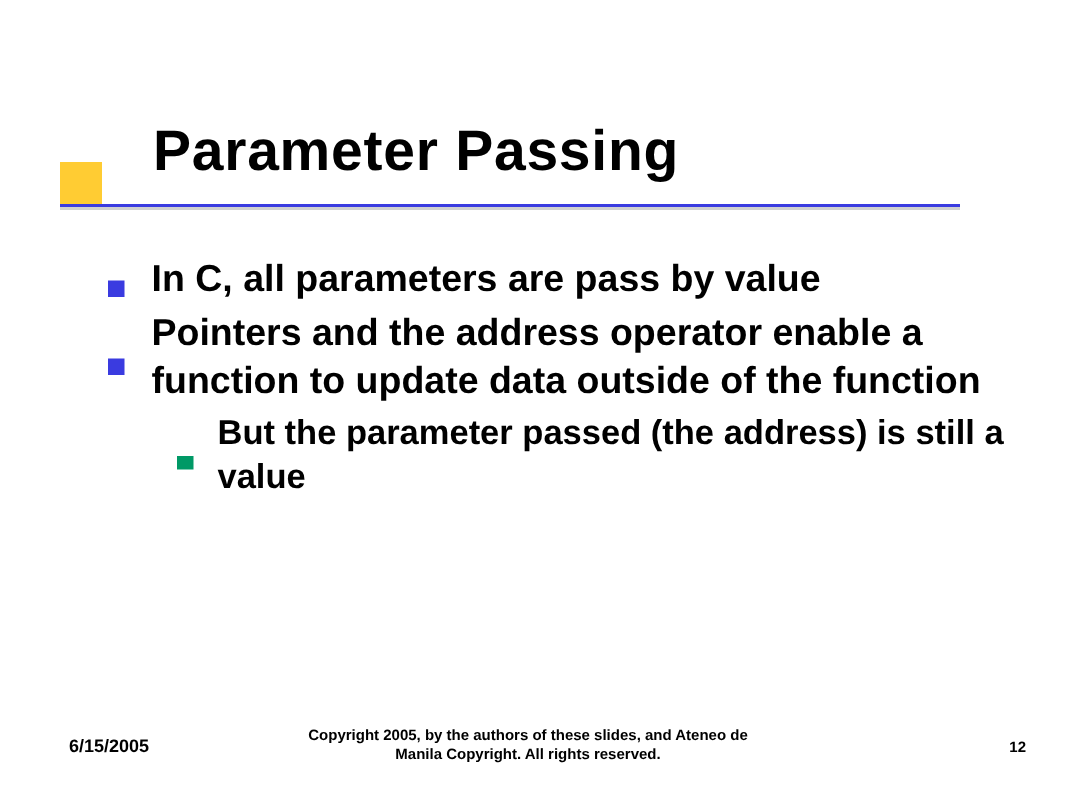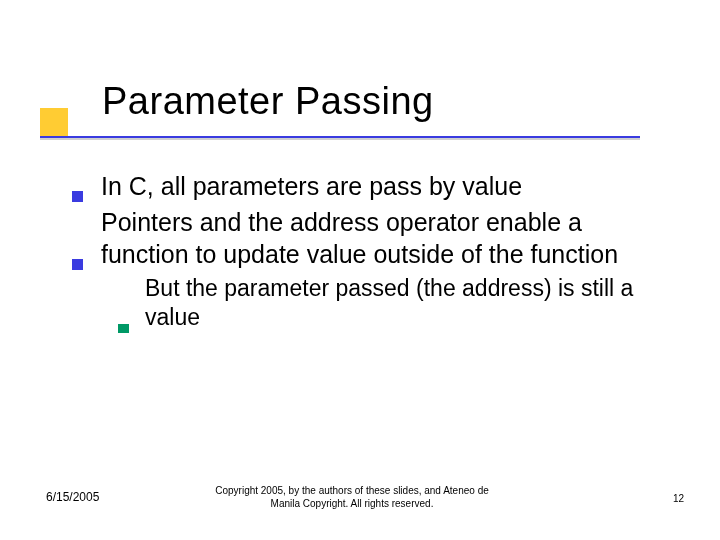--- a/index.html
+++ b/index.html
@@ -1,26 +1,26 @@
 <!DOCTYPE html>
 <html><head>
 <meta charset="utf-8">
 <style>
-  * { margin: 0; padding: 0; box-sizing: border-box; }
+  * { margin: 0; padding: 0; box-sizing: border-box; font-weight: bold; }
   html, body { width: 720px; height: 540px; font-family: Verdana, Geneva, sans-serif; background: #fff; color: #000; overflow: hidden; }
   .slide { position: relative; width: 720px; height: 540px; }
 
   .title-block { position: absolute; left: 60px; top: 80px; }
   .title-accent { position: absolute; left: 40px; top: 108px; width: 28px; height: 28px; background: #ffcc33; }
   .title-rule { position: absolute; left: 40px; top: 136px; height: 2px; width: 600px; background: #3a3be0; box-shadow: 0 2px 0 #d0d0d0; }
   .title-text { font-size: 38px; letter-spacing: 0.5px; padding-left: 42px; }
 
   .content { position: absolute; left: 72px; top: 170px; width: 600px; }
 
-  .bullet-row { display: flex; align-items: flex-end; margin-bottom: 4px; }
+  .bullet-row { display: flex; align-items: center; margin-bottom: 4px; }
   .bullet-sq { width: 11px; height: 11px; background: #3a3be0; flex: 0 0 11px; margin-top: 12px; margin-right: 18px; }
   .bullet-sq.small { width: 9px; height: 9px; background: #009966; margin-top: 11px; margin-right: 16px; }
   .bullet-text { font-size: 25px; line-height: 1.28; }
   .bullet-text.sub { font-size: 23px; line-height: 1.28; }
 
   .sub-list { margin-left: 46px; }
 
   .footer-date { position: absolute; left: 46px; bottom: 36px; font-size: 12px; }
   .footer-copy { position: absolute; left: 0; right: 16px; bottom: 30px; text-align: center; font-size: 10px; line-height: 1.25; }
   .footer-page { position: absolute; right: 36px; bottom: 36px; font-size: 10px; }
@@ -36,21 +36,21 @@
   </div>
   <div class="title-rule"></div>
 
   <div class="content">
     <div class="bullet-row">
       <div class="bullet-sq"></div>
       <div class="bullet-text">In C, all parameters are pass by value</div>
     </div>
     <div class="bullet-row">
       <div class="bullet-sq"></div>
-      <div class="bullet-text">Pointers and the address operator enable a function to update value outside of the function</div>
+      <div class="bullet-text">Pointers and the address operator enable a function to update data outside of the function</div>
     </div>
 
     <div class="sub-list">
       <div class="bullet-row">
         <div class="bullet-sq small"></div>
         <div class="bullet-text sub">But the parameter passed (the address) is still a value</div>
       </div>
     </div>
   </div>
 

